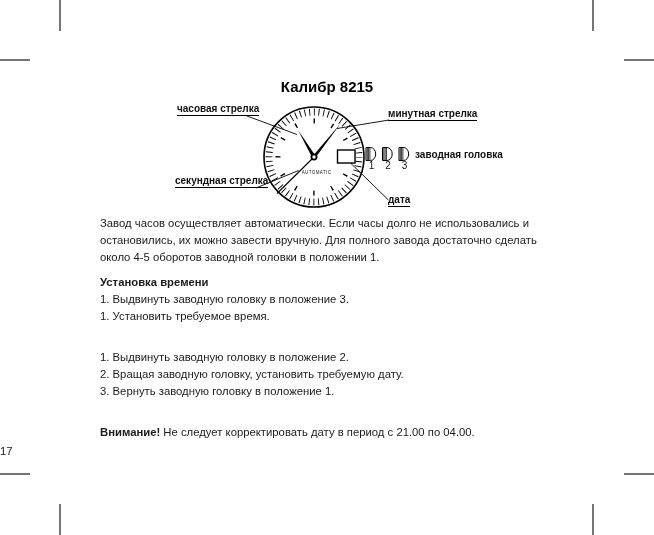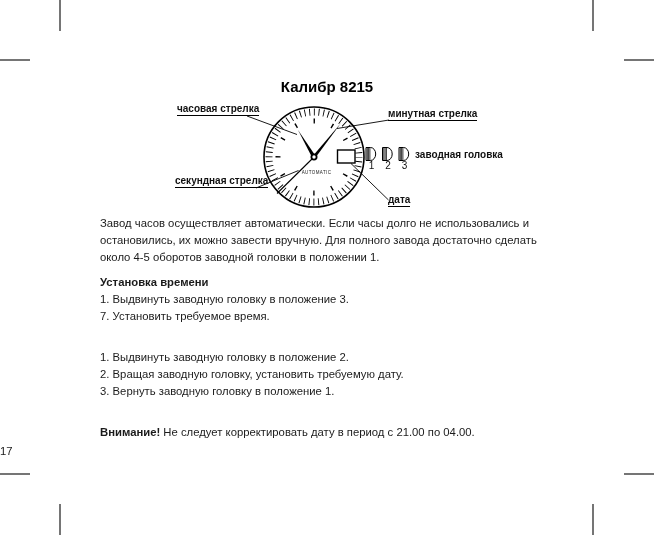--- a/index.html
+++ b/index.html
@@ -95,21 +95,21 @@
 
   <div class="body-block" style="top:215px;">
     <div>Завод часов осуществляет автоматически. Если часы долго не использовались и</div>
     <div>остановились, их можно завести вручную. Для полного завода достаточно сделать</div>
     <div>около 4-5 оборотов заводной головки в положении 1.</div>
   </div>
 
   <div class="body-block" style="top:274px;">
     <div class="heading">Установка времени</div>
     <div>1. Выдвинуть заводную головку в положение 3.</div>
-    <div>7. Установить требуемое время.</div>
+    <div>1. Установить требуемое время.</div>
   </div>
 
   <div class="body-block" style="top:349px;">
     <div>1. Выдвинуть заводную головку в положение 2.</div>
     <div>2. Вращая заводную головку, установить требуемую дату.</div>
     <div>3. Вернуть заводную головку в положение 1.</div>
   </div>
 
   <div class="body-block" style="top:424px;">
     <span class="heading">Внимание!</span><span> Не следует корректировать дату в период с 21.00 по 04.00.</span>

